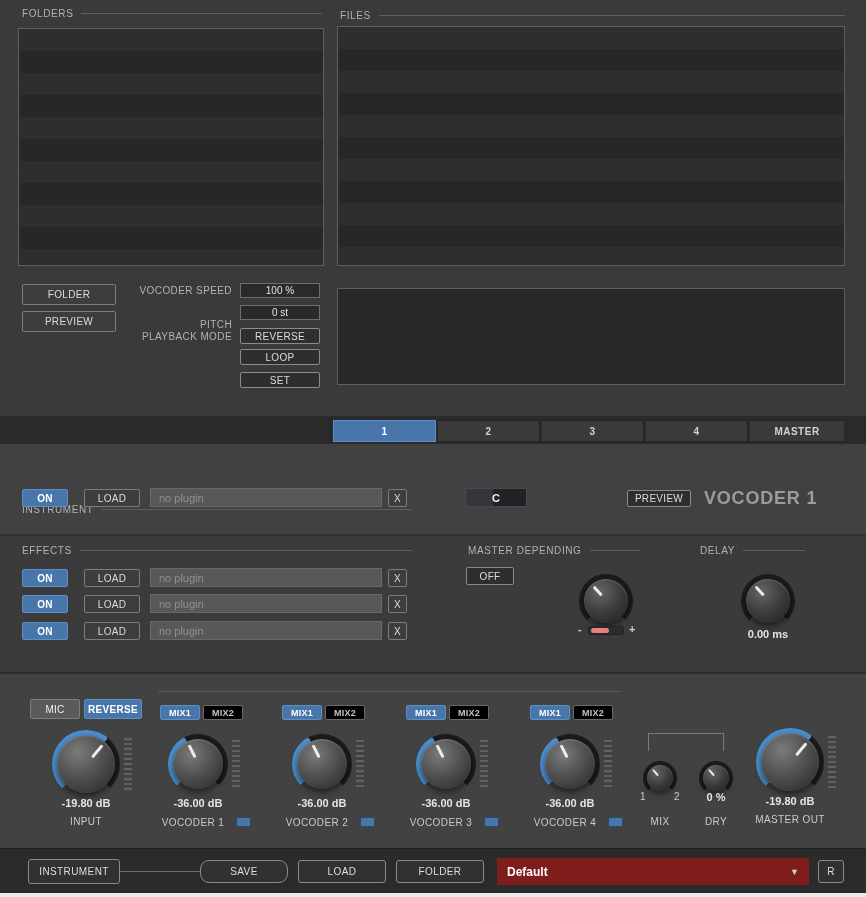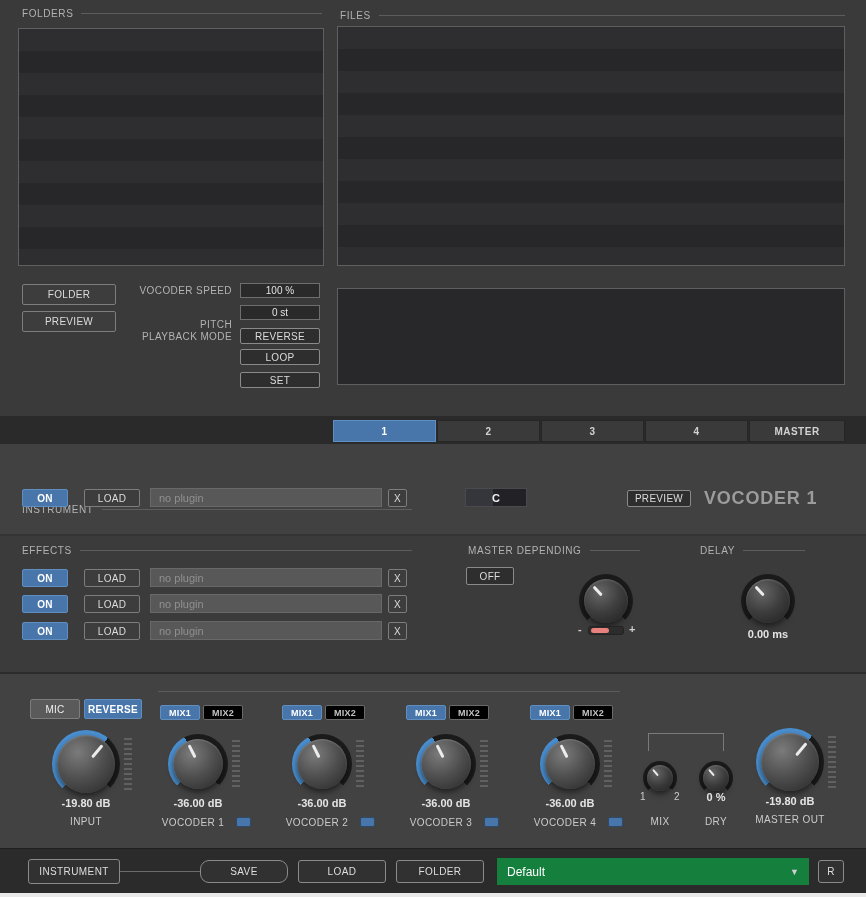--- a/index.html
+++ b/index.html
@@ -109,21 +109,21 @@
     background:var(--accent); border:1px solid #2e4a6b; }
   .bracket { position:absolute; border:1px solid #7a7a7a; border-bottom:none; }
   .hline { position:absolute; height:1px; background:#5a5a5a; }
 
   #vocoder-title { position:absolute; color:#9c9c9c; font-size:18px; font-weight:bold; letter-spacing:.8px; }
 
   
   .fbtn { position:absolute; display:flex; align-items:center; justify-content:center;
     background:#313131; border:1px solid #8a8a8a; border-radius:3px;
     color:#dedede; font-size:10px; letter-spacing:.4px; }
-  #preset-select { position:absolute; background:#15803d; color:#fff; font-size:12px; font-weight:normal;
+  #preset-select { position:absolute; background:#7f1d1d; color:#fff; font-size:12px; font-weight:bold;
     display:flex; align-items:center; padding:0 10px; }
   #preset-select .caret { position:absolute; right:10px; font-size:9px; color:#cfcfcf; }
 </style>
 </head>
 <body>
 
 <div class="section" id="top-section">
 
   <div class="seclabel" style="left:22px; top:8px; width:300px;">
     <span>FOLDERS</span>

